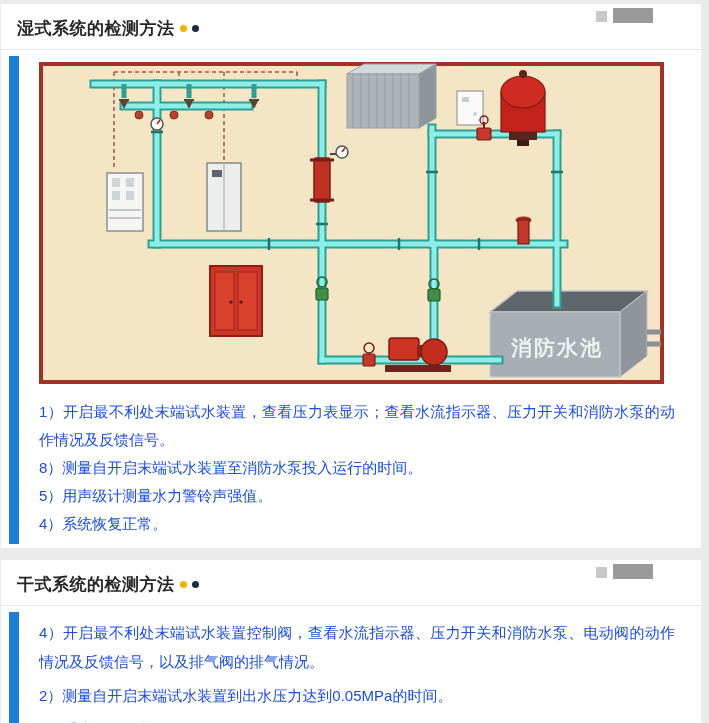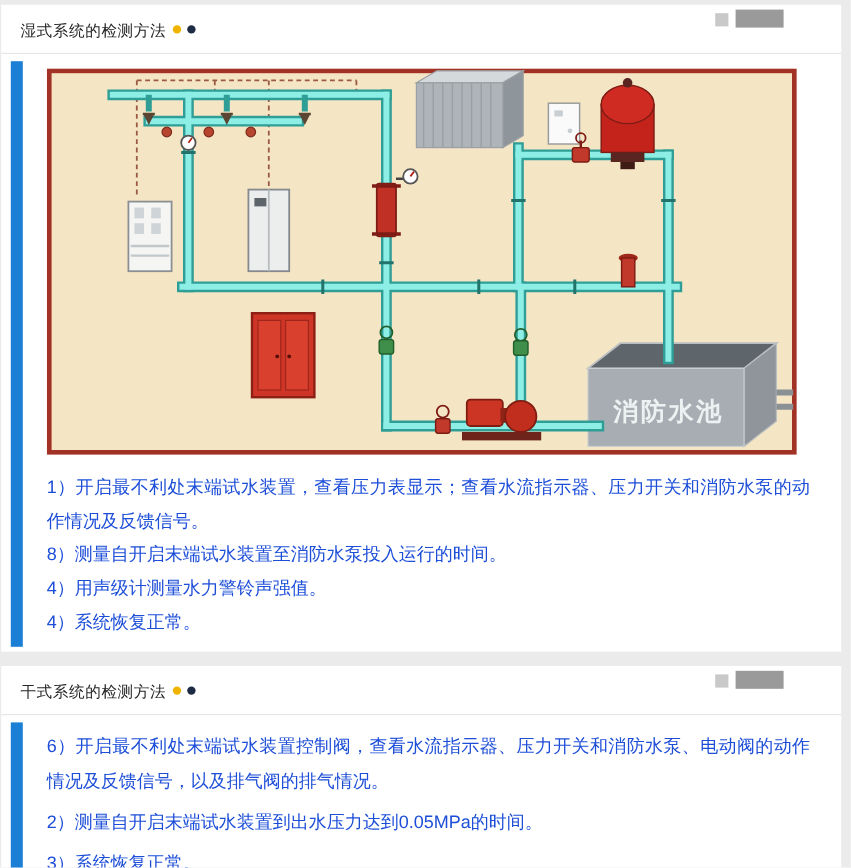--- a/index.html
+++ b/index.html
@@ -1,21 +1,21 @@
 <!DOCTYPE html>
 <html><head>
 <meta charset="utf-8">
 <style>
   *{box-sizing:border-box;margin:0;padding:0}
   html,body{width:709px;height:723px}
   body{background:#ebebeb;font-family:"Liberation Sans","DejaVu Sans",sans-serif;overflow:hidden}
   .page{padding:4px 8px 0 1px}
   .card{background:#ffffff;position:relative;margin-bottom:12px}
   .card-header{position:relative;padding:13px 16px 9px}
-  .card-title{display:inline;font-size:13px;font-weight:normal;color:#262626;letter-spacing:.5px}
+  .card-title{display:inline;font-size:17px;font-weight:bold;color:#262626;letter-spacing:.5px}
   .dot{display:inline-block;width:7px;height:7px;border-radius:50%;margin-left:5px;vertical-align:2px}
   .dot-yellow{background:#f0b400}
   .dot-dark{background:#1d2b45}
   .handles{position:absolute;top:4px;right:48px;display:flex;align-items:flex-start;gap:6px}
   .handle-sq{width:11px;height:11px;background:#c9c9c9;margin-top:3px}
   .handle-bar{width:40px;height:15px;background:#9a9a9a}
   .divider{height:1px;background:#e6e6e6}
   .content{position:relative;padding:12px 26px 10px 38px}
   .accent-bar{position:absolute;left:8px;top:6px;bottom:4px;width:10px;background:#1b7fd6}
   .diagram{display:block;margin:0 0 14px 0;line-height:0}
@@ -187,38 +187,38 @@
             <circle cx="395" cy="290" r="13" fill="#c22e1e" stroke="#801d12" stroke-width="1.5"></circle>
           </g>
 
           <text x="472" y="293" font-size="21" font-weight="bold" letter-spacing="2" fill="#eef1f2">消防水池</text>
         </svg>
       </figure>
 
       <div class="steps">
         <p>1）开启最不利处末端试水装置，查看压力表显示；查看水流指示器、压力开关和消防水泵的动作情况及反馈信号。</p>
         <p>8）测量自开启末端试水装置至消防水泵投入运行的时间。</p>
-        <p>4）用声级计测量水力警铃声强值。</p>
+        <p>5）用声级计测量水力警铃声强值。</p>
         <p>4）系统恢复正常。</p>
       </div>
     </div>
   </section>
 
   <section class="card card-dry">
     <div class="card-header">
       <h2 class="card-title">干式系统的检测方法</h2><span class="dot dot-yellow"></span><span class="dot dot-dark"></span>
       <div class="handles">
         <span class="handle-sq"></span>
         <span class="handle-bar"></span>
       </div>
     </div>
     <div class="divider"></div>
     <div class="content">
       <div class="accent-bar"></div>
       <div class="steps">
-        <p>6）开启最不利处末端试水装置控制阀，查看水流指示器、压力开关和消防水泵、电动阀的动作情况及反馈信号，以及排气阀的排气情况。</p>
+        <p>4）开启最不利处末端试水装置控制阀，查看水流指示器、压力开关和消防水泵、电动阀的动作情况及反馈信号，以及排气阀的排气情况。</p>
         <p>2）测量自开启末端试水装置到出水压力达到0.05MPa的时间。</p>
         <p>3）系统恢复正常。</p>
       </div>
     </div>
   </section>
 
 </div>
 
 </body></html>

